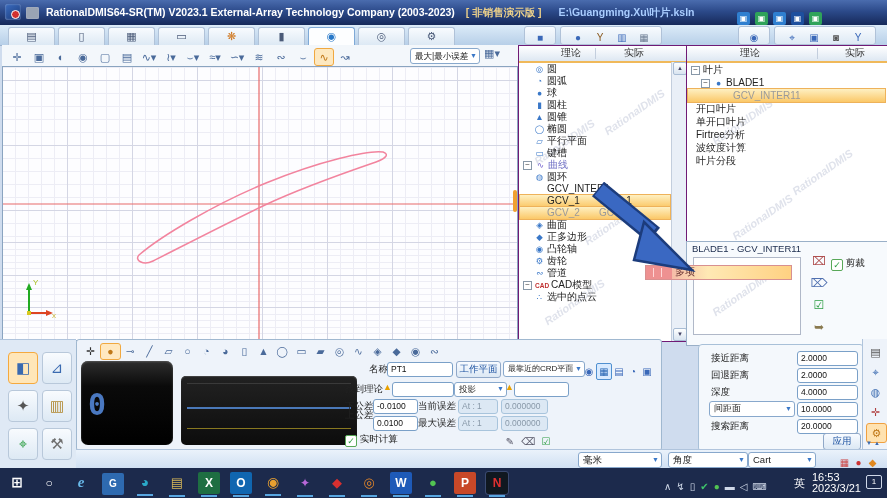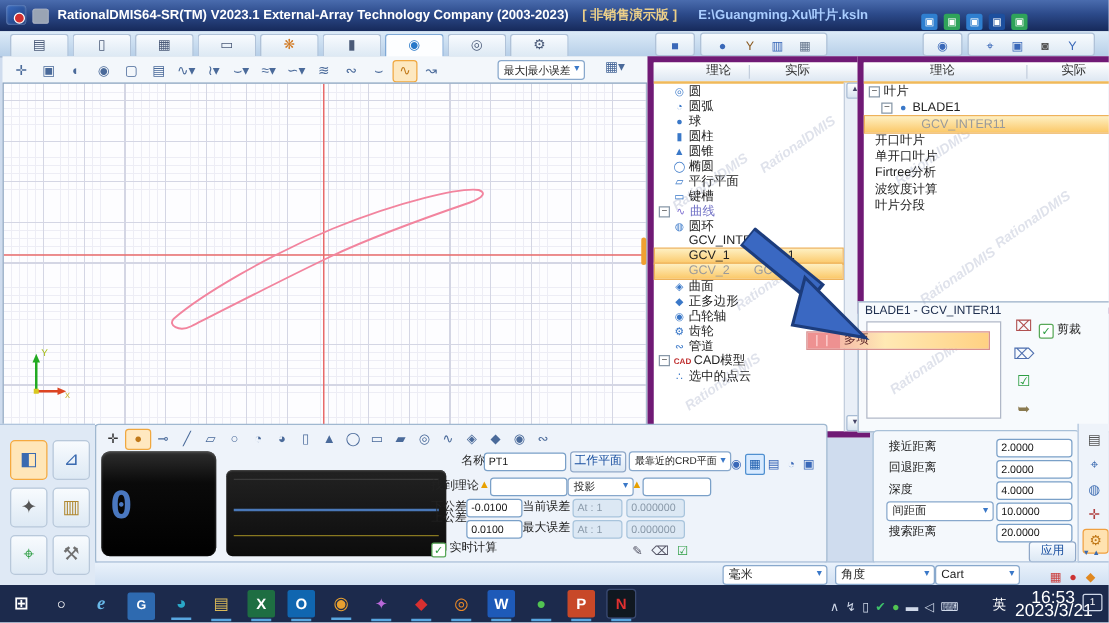--- a/index.html
+++ b/index.html
@@ -46,33 +46,33 @@
   #toolbar2{left:2px;top:45px;width:516px;height:21px;background:#f3f7fb;
     border-bottom:1px solid #c0cede;white-space:nowrap}
   #toolbar2 .icstrip{position:absolute;left:4px;top:2px}
   #toolbar2 .icstrip span{display:inline-block;width:22px;height:16px;text-align:center;
     font-size:11px;line-height:16px;color:#4a6a9a}
   #toolbar2 .icstrip span:nth-child(15){background:#fde8c0;border:1px solid #f0a840;border-radius:3px;
     color:#c07818;width:18px}
   .mini-combo{position:absolute;background:#fff;border:1px solid #88a8cc;border-radius:3px;
     font-size:8.5px;color:#222;padding-left:4px;white-space:nowrap;overflow:hidden}
   .mini-combo .arr{position:absolute;right:2px;top:0;color:#3a78c8;font-size:7px}
-  #tb2-combo{left:396px;top:3px;width:64px;height:14px;line-height:14px}
+  #tb2-combo{left:408px;top:3px;width:64px;height:14px;line-height:14px}
   #tb2-last{position:absolute;left:482px;top:2px;font-size:11px;color:#4a6a9a}
   
   #viewport{left:2px;top:66px;width:514px;height:273px;border:1px solid #8aa4c0;
     background:
       repeating-linear-gradient(0deg,transparent 0 31.5px,#d4d6e4 31.5px 32.5px),
       repeating-linear-gradient(90deg,transparent 0 31.5px,#d4d6e4 31.5px 32.5px),
       repeating-linear-gradient(0deg,transparent 0 5.9px,#ededf5 5.9px 6.5px),
       repeating-linear-gradient(90deg,transparent 0 5.9px,#ededf5 5.9px 6.5px),
       #fdfdff}
   #vp-orange{left:513px;top:190px;width:4px;height:22px;background:#f0a030;border-radius:2px}
   
-  .panel{background:#fff;border:5px solid #701a75}
+  .panel{background:#fff;border:1px solid #701a75}
   #midpanel{left:518px;top:45px;width:168px;height:295px}
   #rightpanel{left:686px;top:45px;width:201px;height:196px}
   .phead{position:absolute;left:0;top:0;right:0;height:15px;
     background:linear-gradient(#ffffff,#dde7f2);border-bottom:2px solid #f0b95a;
     font-size:10px;color:#333;line-height:14px}
   .phead .c1,.phead .c2{position:absolute;top:0;text-align:center;width:60px}
   .phead .div{position:absolute;top:2px;bottom:2px;width:1px;background:#c3cedd}
   .tbody{position:absolute;left:1px;top:17px;z-index:2}
   .trow{position:relative;height:12px;line-height:12px;font-size:10px;white-space:nowrap;color:#222}
   .trow .ic{display:inline-block;width:11px;text-align:center;font-size:8.5px;color:#3a78c8;margin-right:2px}
@@ -193,22 +193,22 @@
   #tb-apps span:nth-child(11){color:#d83030;font-size:13px}
   #tb-apps span:nth-child(12){color:#e88828;font-size:13px}
   #tb-apps span:nth-child(13){background:#1e5ab8}
   #tb-apps span:nth-child(14){color:#52c452;font-size:13px}
   #tb-apps span:nth-child(15){background:#c84828}
   #tb-apps span:nth-child(16){background:#101820;color:#e03030;outline:1px solid #3a4a70}
   #tb-tray{position:absolute;left:664px;top:8px;white-space:nowrap}
   #tb-tray span{display:inline-block;margin-right:5px;font-size:10px;color:#cfd8e8}
   #tb-tray span:nth-child(4){color:#3ec46a}#tb-tray span:nth-child(5){color:#52c452}
   #tb-lang{position:absolute;left:794px;top:8px;font-size:11px;color:#fff}
-  #tb-time{position:absolute;left:812px;top:4px;width:48px;text-align:right;
-    font-size:14px;line-height:11px;color:#fff}
+  #tb-time{position:absolute;left:812px;top:4px;width:48px;text-align:left;
+    font-size:11px;line-height:11px;color:#fff}
   #tb-notif{position:absolute;left:866px;top:7px;width:14px;height:12px;border:1px solid #cfd8e8;
     border-radius:2px;font-size:8px;color:#fff;text-align:center;line-height:12px}
 </style>
 </head>
 <body>
 
 <div class="abs" id="titlebar">
   <span class="appico">
       <i></i>
     </span>

